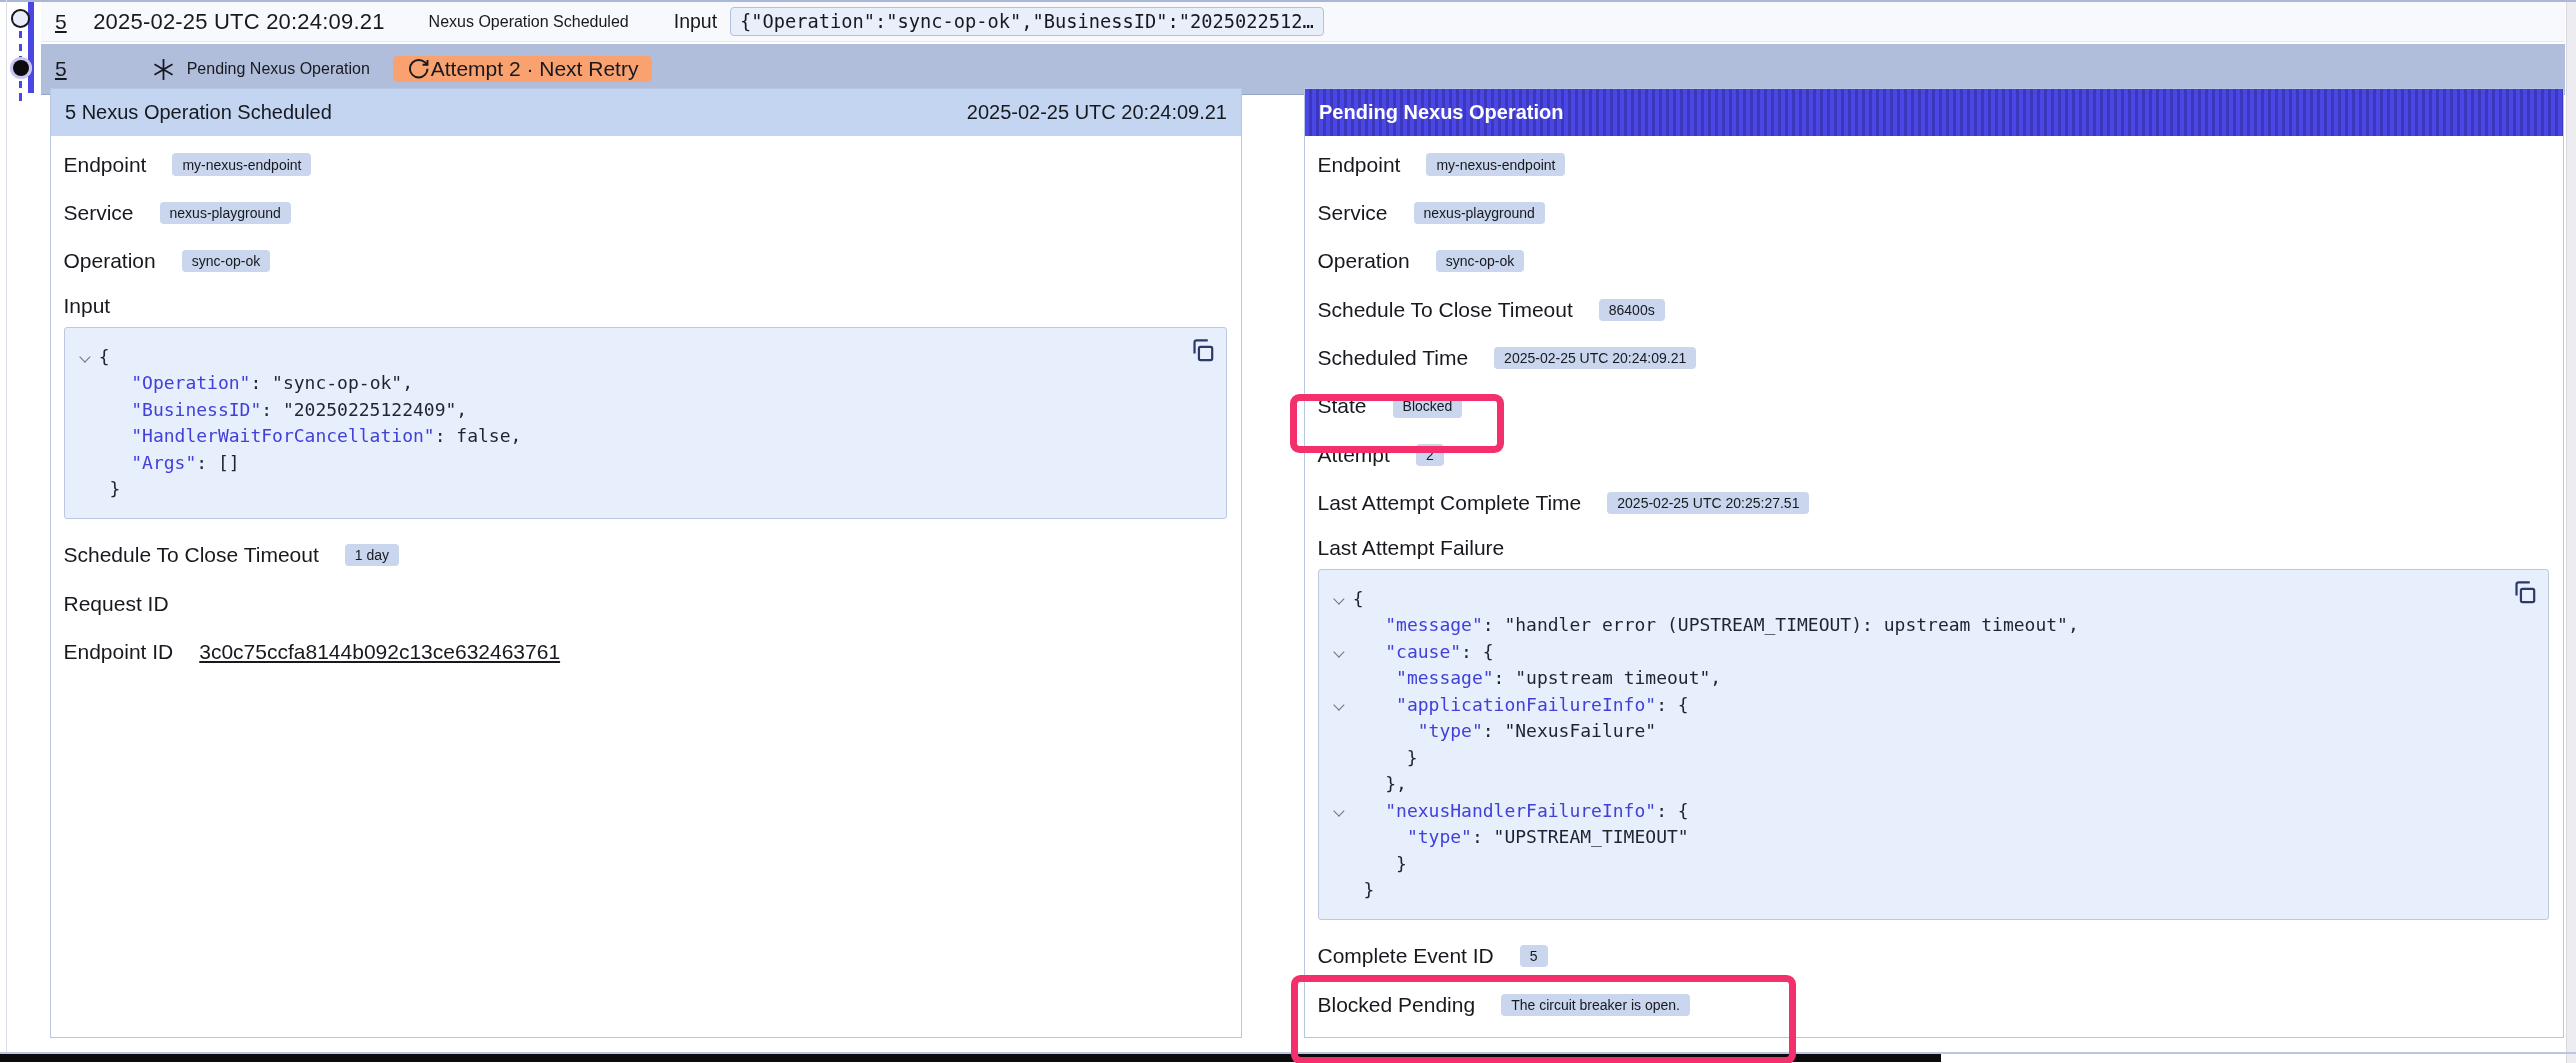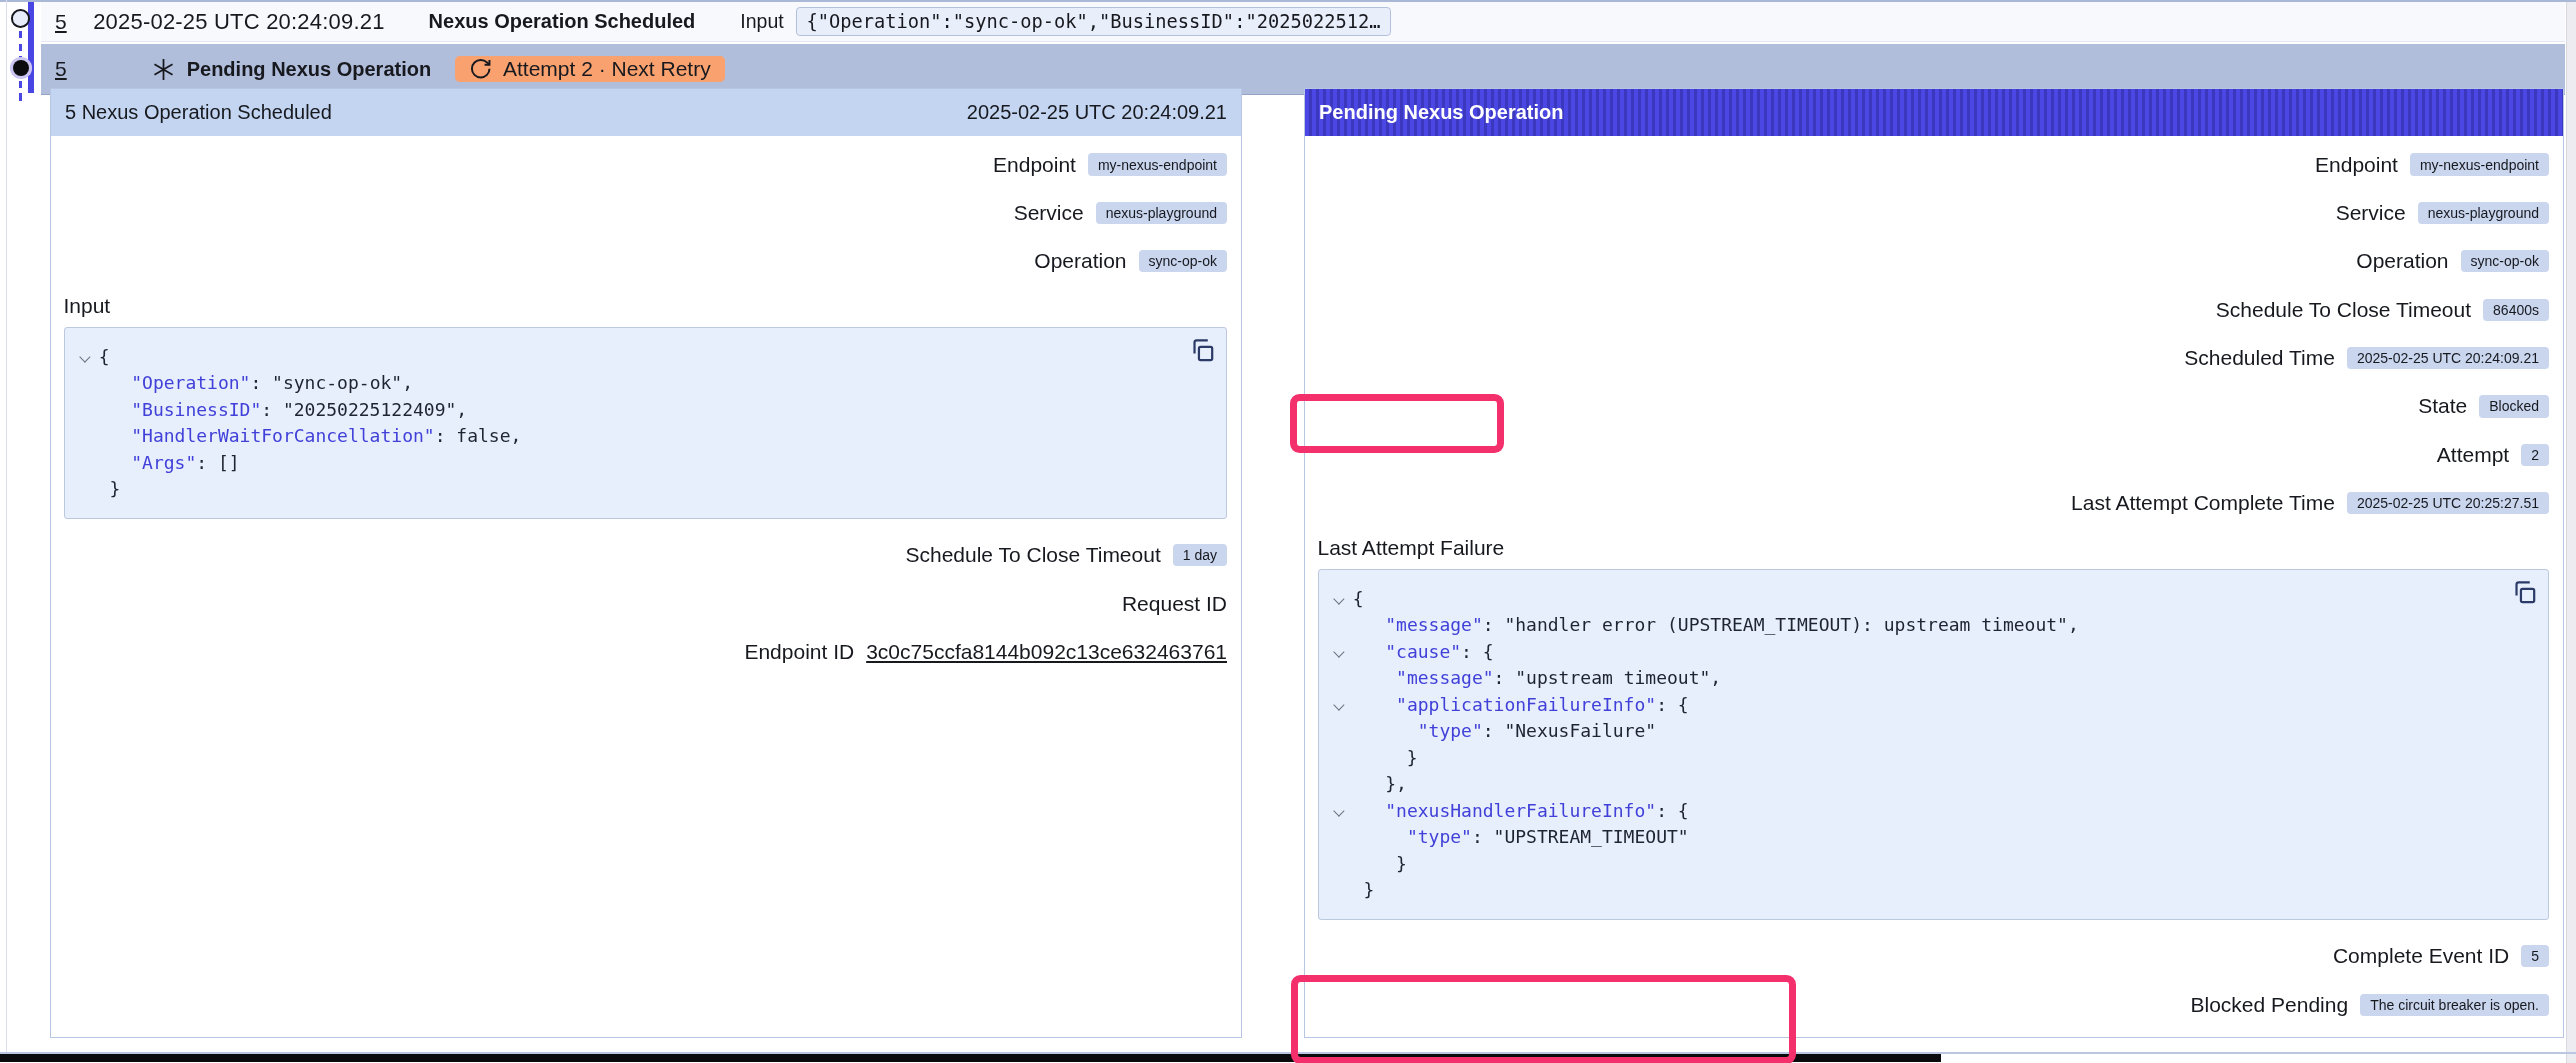--- a/index.html
+++ b/index.html
@@ -20,38 +20,38 @@
   .tl-circle { position:absolute; left:11px; top:9.4px; width:18.7px; height:18.7px; border:2.3px solid #17191f; border-radius:50%; background:#e8edf9; z-index:2; }
   .tl-dash { position:absolute; left:18.7px; top:31px; width:3.1px; height:72px; background:repeating-linear-gradient(180deg,#4a46e4 0 7px,transparent 7px 12.5px); }
   .tl-dot { position:absolute; left:12.5px; top:60px; width:16.4px; height:16.4px; background:#0c0c0e; border-radius:50%; box-shadow:0 0 0 3.1px #cbc5f2; z-index:2; }
 
   
   .event-row { position:absolute; left:41px; right:11px; display:flex; align-items:center; }
   .row-scheduled { top:2.3px; height:40px; background:#f8f9fd; border-bottom:0.8px solid #e4e8f2; }
   .row-pending { top:44px; height:51px; background:#b1bedb; border-bottom:0.8px solid #95a4c6; }
   .eid { font-size:21px; color:#17191f; text-decoration:underline; margin-left:14px; }
   .etime { font-size:22px; margin-left:26.5px; letter-spacing:0.2px; }
-  .etitle { font-size:20px; font-weight:700; }
+  .etitle { font-size:16px; font-weight:400; }
   .row-scheduled .etitle { margin-left:44px; }
   .row-pending .etitle { margin-left:11px; }
   .input-label { font-size:19.5px; margin-left:45px; }
   .input-chip { margin-left:12.5px; font-family:"DejaVu Sans Mono",monospace; font-size:18.7px; background:#e9eefb; border:1.6px solid #b3c0da; border-radius:3.9px; padding:3.1px 9.4px; white-space:nowrap; max-width:624px; overflow:hidden; }
   .asterisk { margin-left:84px; display:flex; align-items:center; }
-  .retry-badge { margin-left:23.4px; display:flex; align-items:center; gap:11px; background:#f9a26f; border-radius:4.7px; padding:1px 14px; font-size:21px; }
+  .retry-badge { margin-left:23.4px; display:flex; align-items:center; background:#f9a26f; border-radius:4.7px; padding:1px 14px; font-size:21px; }
 
   
   .panel { position:absolute; top:88px; height:950px; background:#fff; border:0.8px solid #b6c6e3; }
   .panel-left { left:50px; width:1192px; }
   .panel-right { left:1304px; width:1260px; }
   .panel-header { height:47px; display:flex; align-items:center; justify-content:space-between; padding:0 14px; font-size:20px; }
   .panel-left .panel-header { background:#c3d5f0; }
   .panel-right .panel-header { background:repeating-linear-gradient(90deg,#4a47e4 0 3.9px,#3b38bd 3.9px 7px); color:#fff; font-weight:600; }
   .panel-body { padding:12.5px 14px 0 12.5px; }
 
-  .field { display:flex; align-items:center; gap:12px; height:32px; margin-bottom:16.4px;justify-content:flex-end; }
+  .field { display:flex; align-items:center; gap:26px; height:32px; margin-bottom:16.4px; }
   .flabel { font-size:21px; white-space:nowrap; }
   .fchip { font-size:14px; background:#c9d6ee; border-radius:3.9px; padding:3.1px 10px; white-space:nowrap; }
   .flink { font-size:21px; text-decoration:underline; white-space:nowrap; }
 
   .code-label { font-size:21px; margin:4.7px 0 9.4px 0; }
   .code-block { position:relative; background:#e7eefc; border:0.8px solid #bcc8de; border-radius:3.1px; padding:15.6px 14px 15.6px 6.2px; margin-bottom:20px; }
   .copy-btn { position:absolute; top:9.4px; right:11px; width:26.5px; height:26.5px; cursor:pointer; }
   .cline { display:flex; line-height:26.5px; }
   .gutter { width:28px; flex:0 0 28px; display:flex; justify-content:center; }
   .chev { width:7.8px; height:7.8px; border-right:1.6px solid #6b7280; border-bottom:1.6px solid #6b7280; transform:rotate(45deg); margin-top:9.4px; }

